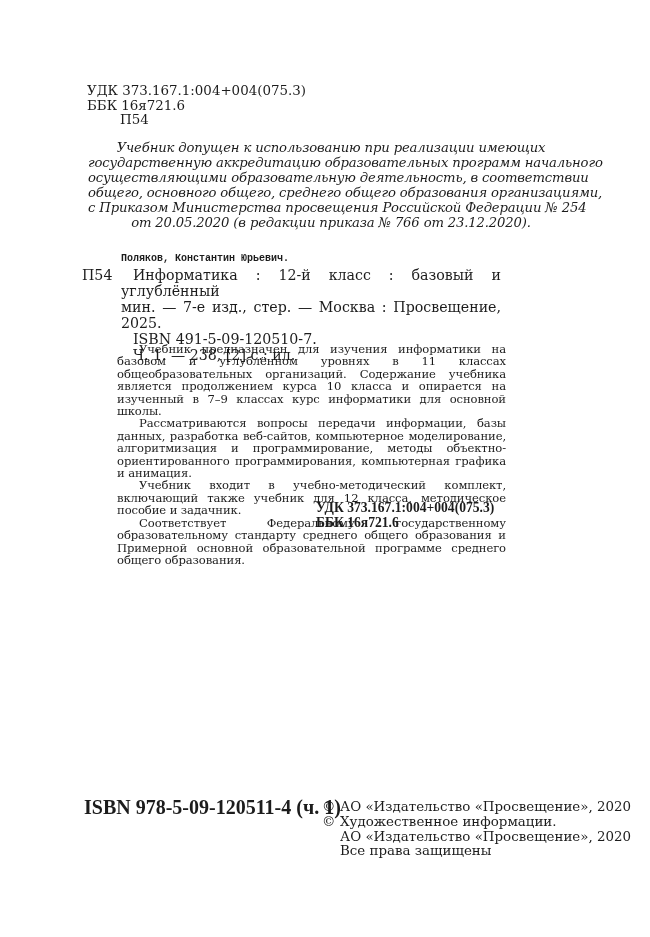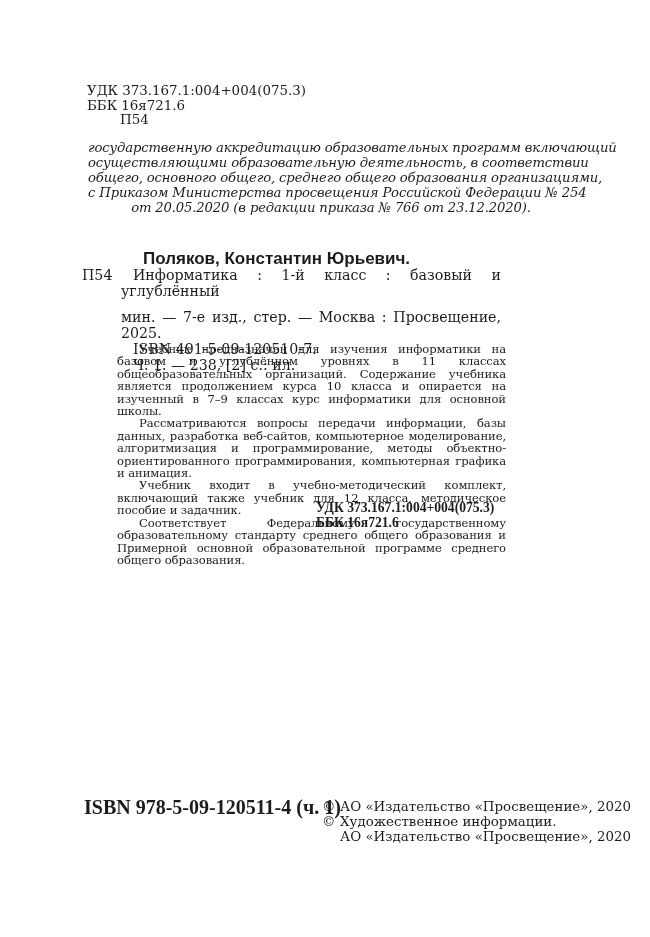--- a/index.html
+++ b/index.html
@@ -28,37 +28,36 @@
       font-style: italic;
       font-size: 13.2px;
       line-height: 15px;
       text-align: center;
       letter-spacing: -0.15px;
     }
 
     
     .author {
       left: 121px; top: 251px;
-      font-family: Liberation Sans, sans-serif;
+      font-family: Liberation Mono, monospace;
       font-weight: bold;
-      font-size: 17px;
+      font-size: 10px;
       line-height: 16px;
-      margin-left: 22px;
     }
     .code-p54 {
       left: 82px; top: 267px;
       font-size: 14.2px; line-height: 16px;
     }
     .biblio {
       left: 121px; top: 267px; width: 380px;
       font-size: 14.2px; line-height: 16px;
     }
     .biblio .first { text-indent: 12px; text-align: justify; text-align-last: justify; }
     .biblio .cont { text-align: justify; text-align-last: justify; }
-    .biblio .cont.last { text-align-last: left; margin-top: 10px; }
+    .biblio .cont.last { text-align-last: left; }
     .biblio .pad { padding-left: 12px; }
 
     .annotation {
       left: 117px; top: 343px; width: 389px;
       font-size: 11.6px; line-height: 12.4px;
       letter-spacing: -0.1px;
     }
     .annotation p {
       margin: 0;
       text-indent: 22px;
@@ -88,32 +87,33 @@
 </head>
 <body>
 
 <div class="abs cls">
   <div class="line">УДК 373.167.1:004+004(075.3)</div>
   <div class="line">ББК 16я721.6</div>
   <div class="line indent">П54</div>
 </div>
 
 <div class="abs approval">
-  <div class="line">государственную аккредитацию образовательных программ включающий</div>
+  <div class="line">Учебник допущен к использованию при реализации имеющих</div>
+  <div class="line">государственную аккредитацию образовательных программ начального</div>
   <div class="line">осуществляющими образовательную деятельность, в соответствии</div>
   <div class="line">общего, основного общего, среднего общего образования организациями,</div>
   <div class="line">с Приказом Министерства просвещения Российской Федерации № 254</div>
   <div class="line">от 20.05.2020 (в редакции приказа № 766 от 23.12.2020).</div>
 </div>
 
 <div class="abs author line">Поляков, Константин Юрьевич.</div>
 <div class="abs code-p54">П54</div>
 
 <div class="abs biblio">
-  <div class="first">Информатика : 1-й класс : базовый и углублённый</div>
+  <div class="first">Информатика : 12-й класс : базовый и углублённый</div>
   <div class="cont last">мин. — 7-е изд., стер. — Москва : Просвещение, 2025.</div>
   <div class="pad line">ISBN 491-5-09-120510-7.</div>
   <div class="pad line">Ч. 1. — 238, [2] с.: ил.</div>
 </div>
 
 <div class="abs annotation">
   <p>Учебник предназначен для изучения информатики на базовом и углублённом уровнях в 11 классах общеобразовательных организаций. Содержание учебника является продолжением курса 10 класса и опирается на изученный в 7–9 классах курс информатики для основной школы.</p>
   <p>Рассматриваются вопросы передачи информации, базы данных, разработка веб-сайтов, компьютерное моделирование, алгоритмизация и программирование, методы объектно-ориентированного программирования, компьютерная графика и анимация.</p>
   <p>Учебник входит в учебно-методический комплект, включающий также учебник для 12 класса, методическое пособие и задачник.</p>
   <p>Соответствует Федеральному государственному образовательному стандарту среднего общего образования и Примерной основной образовательной программе среднего общего образования.</p>
@@ -134,13 +134,17 @@
     <span class="line">АО «Издательство «Просвещение», 2020</span>
   </div>
   <div class="row">
     <span class="sym">©</span>
     <span class="line">Художественное информации.</span>
   </div>
   <div class="row">
     <span class="sym"></span>
     <span class="line">АО «Издательство «Просвещение», 2020</span>
   </div>
+  <div class="row">
+    <span class="sym"></span>
+    <span class="line">Все права защищены</span>
+  </div>
 </div>
 
 </body></html>

